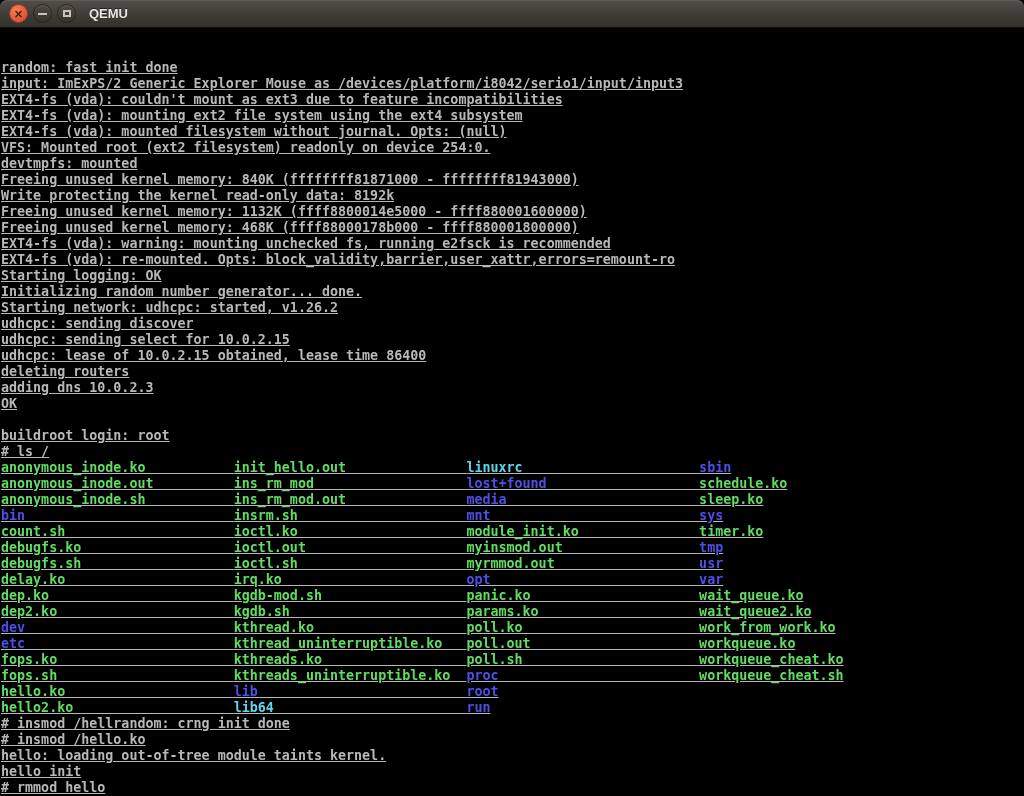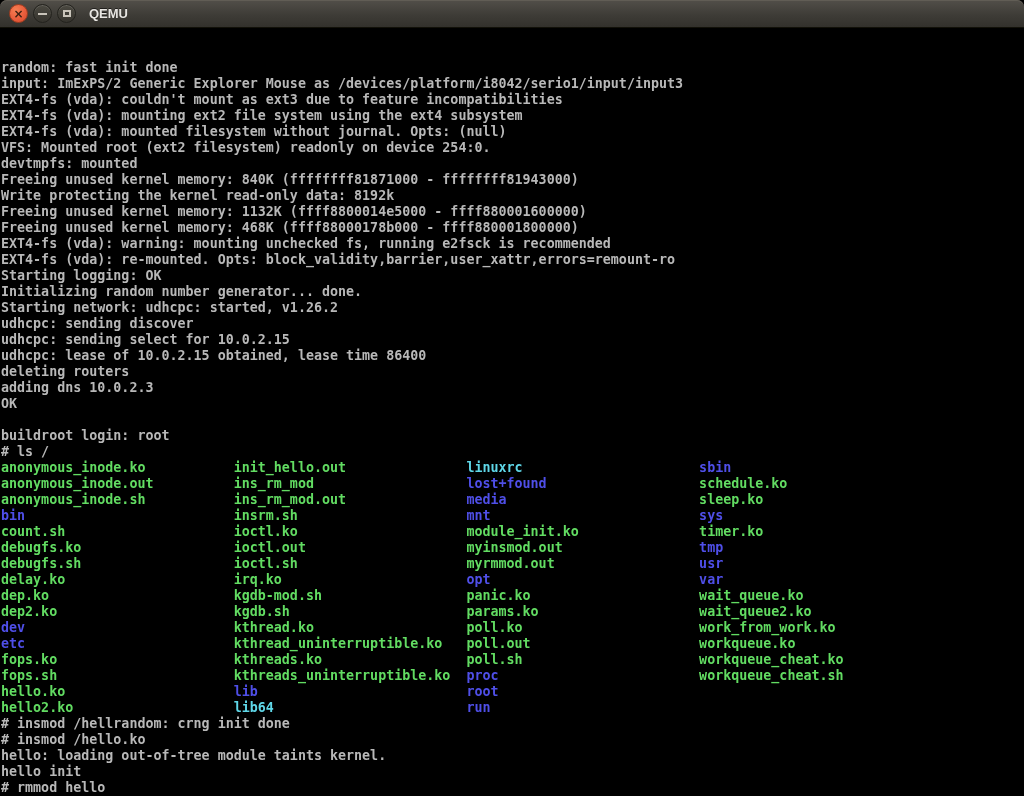--- a/index.html
+++ b/index.html
@@ -74,20 +74,21 @@
     font-weight: bold;
     font-size: 13.33px;
     line-height: 16px;
     white-space: pre;
     padding-left: 1px;
     box-sizing: border-box;
     cursor: text;
   }
   .cline {
     height: 16px;
+    text-decoration: underline;
   }
 </style>
 </head>
 <body>
 
 <div class="window">
   <div class="titlebar">
     <div class="wbtn close">
       <span class="glyph-x">×</span>
     </div>

